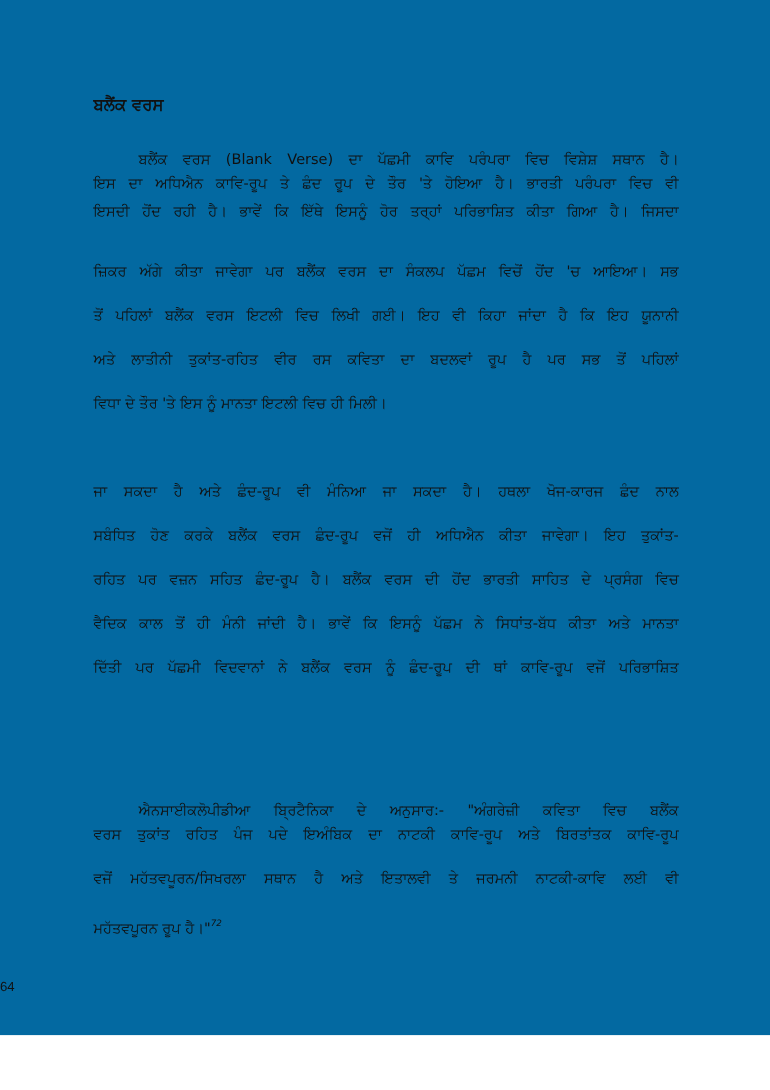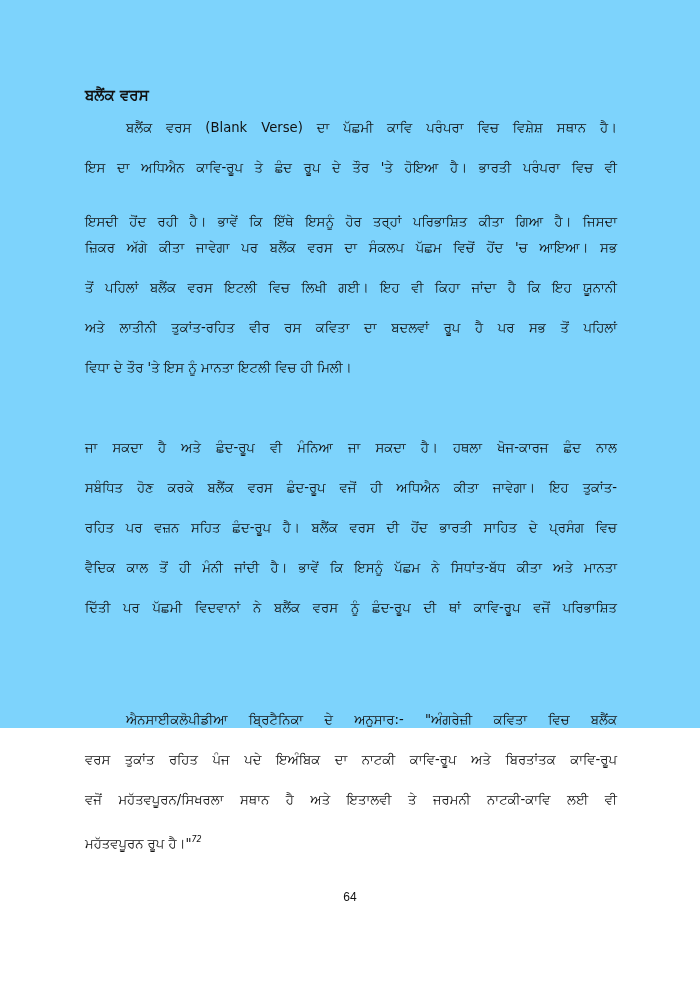--- a/index.html
+++ b/index.html
@@ -1,36 +1,36 @@
 <!DOCTYPE html>
 <html><head>
 <meta charset="utf-8">
 <style>
   html, body { margin: 0; padding: 0; background: #ffffff; }
   body { width: 700px; height: 991px; position: relative; overflow: hidden;
          font-family: "DejaVu Sans", "Liberation Sans", sans-serif; color: #111; }
-  .page { position: absolute; left: 0; top: 0; width: 700px; height: 728px; background: #7dd3fc; }
+  .page { position: absolute; left: 0; top: 0; width: 700px; height: 941px; background: #0369a1; }
   .heading { position: absolute; left: 85px; top: 86px; font-size: 15px; font-weight: bold; white-space: nowrap; }
   .line { position: absolute; left: 85px; width: 532px; font-size: 13.2px; white-space: nowrap;
           text-align: justify; text-align-last: justify; height: 20px; line-height: 20px; }
-  .line.indent { left: 126px; width: 491px; }
+  .line.indent { left: 126px; width: 491px; margin-top: 18px; }
   .line.last { text-align-last: left; }
   sup { font-size: 8px; vertical-align: 6px; font-style: italic; }
-  .pagenum { position: absolute; left: 0; width: 700px; top: 890px; text-align: center;
+  .pagenum { position: absolute; left: 0; width: 700px; top: 890px; 
              font-family: "Liberation Sans", sans-serif; font-size: 12px; }
 </style>
 </head>
 <body>
 
 <div class="page">
   <div class="heading">ਬਲੈਂਕ ਵਰਸ</div>
 
   <div class="line indent" style="top:118px">ਬਲੈਂਕ ਵਰਸ (Blank Verse) ਦਾ ਪੱਛਮੀ ਕਾਵਿ ਪਰੰਪਰਾ ਵਿਚ ਵਿਸ਼ੇਸ਼ ਸਥਾਨ ਹੈ।</div>
   <div class="line" style="top:158px">ਇਸ ਦਾ ਅਧਿਐਨ ਕਾਵਿ-ਰੂਪ ਤੇ ਛੰਦ ਰੂਪ ਦੇ ਤੌਰ 'ਤੇ ਹੋਇਆ ਹੈ। ਭਾਰਤੀ ਪਰੰਪਰਾ ਵਿਚ ਵੀ</div>
-  <div class="line" style="top:212px">ਇਸਦੀ ਹੋਂਦ ਰਹੀ ਹੈ। ਭਾਵੇਂ ਕਿ ਇੱਥੇ ਇਸਨੂੰ ਹੋਰ ਤਰ੍ਹਾਂ ਪਰਿਭਾਸ਼ਿਤ ਕੀਤਾ ਗਿਆ ਹੈ। ਜਿਸਦਾ</div>
+  <div class="line" style="top:183px">ਇਸਦੀ ਹੋਂਦ ਰਹੀ ਹੈ। ਭਾਵੇਂ ਕਿ ਇੱਥੇ ਇਸਨੂੰ ਹੋਰ ਤਰ੍ਹਾਂ ਪਰਿਭਾਸ਼ਿਤ ਕੀਤਾ ਗਿਆ ਹੈ। ਜਿਸਦਾ</div>
   <div class="line" style="top:238px">ਜ਼ਿਕਰ ਅੱਗੇ ਕੀਤਾ ਜਾਵੇਗਾ ਪਰ ਬਲੈਂਕ ਵਰਸ ਦਾ ਸੰਕਲਪ ਪੱਛਮ ਵਿਚੋਂ ਹੋਂਦ 'ਚ ਆਇਆ। ਸਭ</div>
   <div class="line" style="top:278px">ਤੋਂ ਪਹਿਲਾਂ ਬਲੈਂਕ ਵਰਸ ਇਟਲੀ ਵਿਚ ਲਿਖੀ ਗਈ। ਇਹ ਵੀ ਕਿਹਾ ਜਾਂਦਾ ਹੈ ਕਿ ਇਹ ਯੂਨਾਨੀ</div>
   <div class="line" style="top:318px">ਅਤੇ ਲਾਤੀਨੀ ਤੁਕਾਂਤ-ਰਹਿਤ ਵੀਰ ਰਸ ਕਵਿਤਾ ਦਾ ਬਦਲਵਾਂ ਰੂਪ ਹੈ ਪਰ ਸਭ ਤੋਂ ਪਹਿਲਾਂ</div>
   <div class="line last" style="top:358px">ਵਿਧਾ ਦੇ ਤੌਰ 'ਤੇ ਇਸ ਨੂੰ ਮਾਨਤਾ ਇਟਲੀ ਵਿਚ ਹੀ ਮਿਲੀ।</div>
 
   <div class="line" style="top:438px">ਜਾ ਸਕਦਾ ਹੈ ਅਤੇ ਛੰਦ-ਰੂਪ ਵੀ ਮੰਨਿਆ ਜਾ ਸਕਦਾ ਹੈ। ਹਥਲਾ ਖੋਜ-ਕਾਰਜ ਛੰਦ ਨਾਲ</div>
   <div class="line" style="top:478px">ਸਬੰਧਿਤ ਹੋਣ ਕਰਕੇ ਬਲੈਂਕ ਵਰਸ ਛੰਦ-ਰੂਪ ਵਜੋਂ ਹੀ ਅਧਿਐਨ ਕੀਤਾ ਜਾਵੇਗਾ। ਇਹ ਤੁਕਾਂਤ-</div>
   <div class="line" style="top:518px">ਰਹਿਤ ਪਰ ਵਜ਼ਨ ਸਹਿਤ ਛੰਦ-ਰੂਪ ਹੈ। ਬਲੈਂਕ ਵਰਸ ਦੀ ਹੋਂਦ ਭਾਰਤੀ ਸਾਹਿਤ ਦੇ ਪ੍ਰਸੰਗ ਵਿਚ</div>
   <div class="line" style="top:558px">ਵੈਦਿਕ ਕਾਲ ਤੋਂ ਹੀ ਮੰਨੀ ਜਾਂਦੀ ਹੈ। ਭਾਵੇਂ ਕਿ ਇਸਨੂੰ ਪੱਛਮ ਨੇ ਸਿਧਾਂਤ-ਬੱਧ ਕੀਤਾ ਅਤੇ ਮਾਨਤਾ</div>
   <div class="line" style="top:598px">ਦਿੱਤੀ ਪਰ ਪੱਛਮੀ ਵਿਦਵਾਨਾਂ ਨੇ ਬਲੈਂਕ ਵਰਸ ਨੂੰ ਛੰਦ-ਰੂਪ ਦੀ ਥਾਂ ਕਾਵਿ-ਰੂਪ ਵਜੋਂ ਪਰਿਭਾਸ਼ਿਤ</div>

